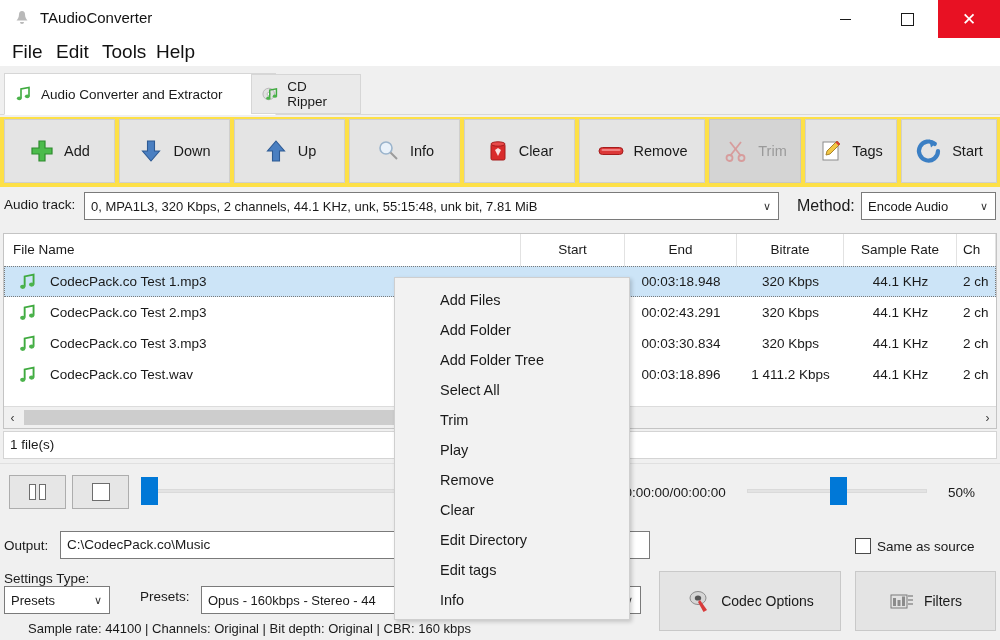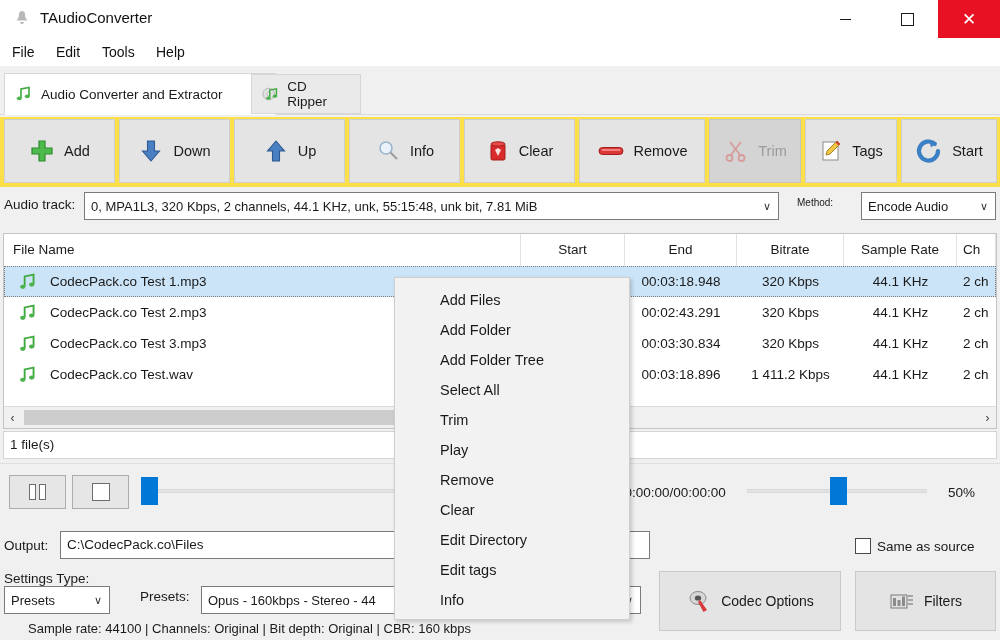--- a/index.html
+++ b/index.html
@@ -19,21 +19,21 @@
   .wbtn.min{right:124px;}
   .wbtn.max{right:62px;}
   .wbtn.close{right:0;width:62px;background:#e81123;}
   .wbtn .glyph{font-size:13px;color:#1a1a1a;line-height:1;}
   .wbtn.close .glyph{color:#ffffff;font-size:17px;}
   .min-bar{width:11px;height:1px;background:#1a1a1a;}
   .max-box{width:11px;height:11px;border:1px solid #1a1a1a;}
 
   
   .menubar{position:absolute;left:0;top:38px;width:1000px;height:28px;background:#ffffff;}
-  .menubar .mi{position:absolute;top:4px;height:20px;padding:0 7px;font-size:14px;line-height:20px;color:#111;}
+  .menubar .mi{position:absolute;top:4px;height:20px;padding:0 7px;font-size:19px;line-height:20px;color:#111;}
 
   
   .tabstrip{position:absolute;left:0;top:66px;width:1000px;height:48px;background:#f0f0f0;border-bottom:1px solid #d8d8d8;}
   .tab{position:absolute;top:8px;height:40px;display:flex;align-items:center;padding:0 12px 0 10px;
        font-size:13.5px;box-sizing:border-box;}
   .tab.active{background:#ffffff;border:1px solid #d6d6d6;border-bottom:1px solid #ffffff;top:7px;height:42px;}
   .tab.inactive{background:#eaeaea;border:1px solid #d6d6d6;}
   .tab .tlabel{margin-left:8px;}
   .topbtn{position:absolute;top:74px;height:36px;border:1px solid #adadad;background:#e6e6e6;
           display:flex;align-items:center;justify-content:center;box-sizing:border-box;font-size:13.5px;}
@@ -46,21 +46,21 @@
   .tbtn.disabled{background:#d4d4d4;color:#9a9a9a;border-color:#c6c6c6;}
   .tbtn .lbl{margin-left:9px;}
 
   
   .trackrow{position:absolute;left:0;top:190px;width:1000px;height:32px;}
   .lbl-audiotrack{position:absolute;left:4px;top:7px;font-size:13.5px;}
   .combo{position:absolute;border:1px solid #7a7a7a;background:#ffffff;box-sizing:border-box;
          display:flex;align-items:center;}
   .combo .ctext{padding-left:6px;font-size:13px;white-space:nowrap;overflow:hidden;flex:1;}
   .combo .carrow{width:22px;text-align:center;font-size:11px;color:#333;}
-  .lbl-method{position:absolute;left:797px;top:7px;font-size:10px;}
+  .lbl-method{position:absolute;left:797px;top:7px;font-size:16px;}
 
   
   .listwrap{position:absolute;left:3px;top:233px;width:994px;height:196px;background:#ffffff;border:1px solid #c4c4c4;box-sizing:border-box;}
   .hdr{position:absolute;left:0;top:0;width:992px;height:32px;background:#ffffff;border-bottom:1px solid #d9d9d9;}
   .hdr .hc{position:absolute;top:0;height:49px;line-height:31px;font-size:13.5px;box-sizing:border-box;border-right:1px solid #e2e2e2;}
   .rows{position:absolute;left:0;top:32px;width:992px;height:140px;}
   .row{position:absolute;left:0;width:992px;height:31px;}
   .row.sel{background:#cce4f7;outline:1px dotted #7a7a7a;outline-offset:-1px;}
   .cell{position:absolute;top:0;height:31px;line-height:31px;font-size:13.5px;box-sizing:border-box;}
   .cell.fname{left:46px;}
@@ -356,21 +356,21 @@
     <div class="slider" style="left:747px;top:17px;width:180px">
       <span class="track"></span>
       <span class="thumb" style="left:83px;top:-4px"></span>
     </div>
     <div class="volpct" style="left:948px">50%</div>
   </div>
 
   <div class="outrow">
     <div class="lbl-output">Output:</div>
     <div class="outfield">
-      <span>C:\CodecPack.co\Files</span>
+      <span>C:\CodecPack.co\Music</span>
     </div>
 
   </div>
   <div class="chkwrap" style="left:855px">
     <span class="chkbox"></span>
     <span>Same as source</span>
   </div>
 
   <div class="lbl-settype">Settings Type:</div>
   <div class="combo" style="left:4px;top:586px;width:106px;height:28px">

